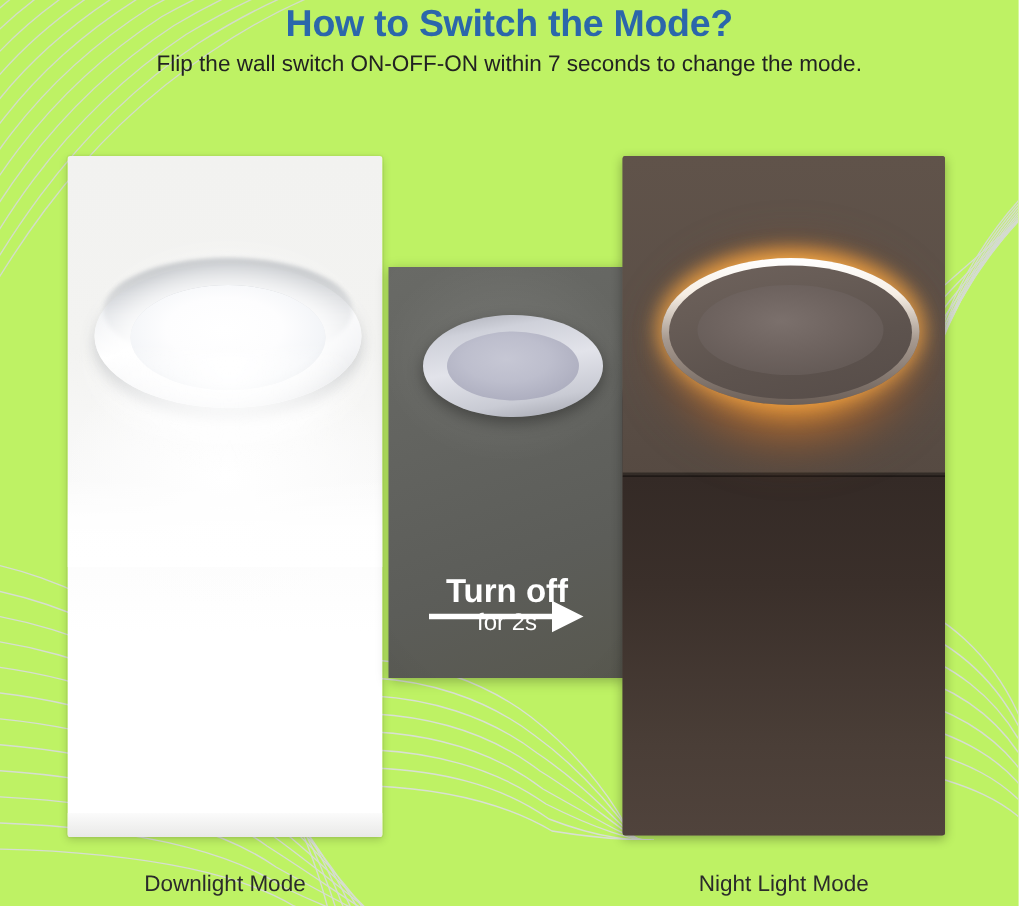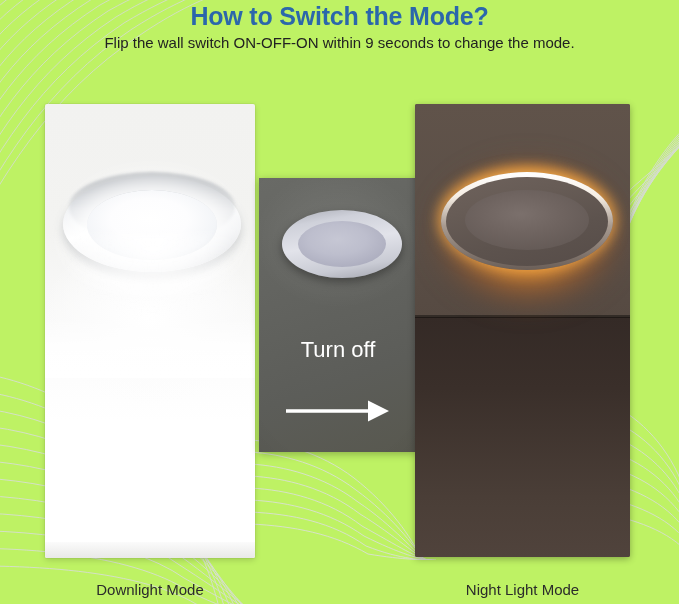--- a/index.html
+++ b/index.html
@@ -166,21 +166,21 @@
     position:absolute;left:9px;top:11px;width:162px;height:89px;
     border-radius:50%;
     background:linear-gradient(165deg,#6e625c 0%,#675c56 30%,#5d534e 62%,#564c48 100%);
   }
   #lamp-right .inner{
     position:absolute;left:28px;top:24px;width:124px;height:60px;
     border-radius:50%;
     background:radial-gradient(ellipse 60% 60% at 45% 40%, #7b706c 0%, #6f6460 55%, #655b57 100%);
   }
   .mid-copy{position:absolute;left:0;width:158px;top:160px;text-align:center;}
-  .mid-copy .l1{font-size:22px;font-weight:normal;color:#ffffff;line-height:1.05;}
+  .mid-copy .l1{font-size:22px;font-weight:bold;color:#ffffff;line-height:1.05;margin-top:44px;}
   .mid-copy .l2{font-size:16px;font-weight:normal;color:#ffffff;line-height:1.4;}
   .arrow{
     position:absolute;left:27px;top:222px;width:104px;height:22px;
   }
 
   
   .modelabel{
     position:absolute;font-size:15px;color:#2b2b2b;text-align:center;white-space:nowrap;
   }
   #label-downlight{left:45px;top:581px;width:210px;}
@@ -273,21 +273,21 @@
         <path d="M0 46 C 36 48 76 58 110 84 C 146 106 168 128 178 130"></path>
         <path d="M0 58 C 38 60 78 70 112 96 C 148 116 170 130 180 130"></path>
         <path d="M0 70 C 40 72 80 82 114 106 C 150 124 172 130 182 130"></path>
         <path d="M0 82 C 42 84 82 92 116 116 C 152 130 174 130 184 130"></path>
         <path d="M0 94 C 44 96 84 104 118 124 C 154 130 176 130 186 130"></path>
       </g>
     </svg>
   </div>
 
   <div class="title">How to Switch the Mode?</div>
-  <div class="subtitle">Flip the wall switch ON-OFF-ON within 9 seconds to change the mode.</div>
+  <div class="subtitle">Flip the wall switch ON-OFF-ON within 7 seconds to change the mode.</div>
 
   <div class="panel" id="panel-left">
     <div class="lamp" id="lamp-left">
       <div class="glowhalo"></div>
       <div class="rimouter"></div>
       <div class="rimshade"></div>
       <div class="diffuser"></div>
       <div class="downbeam"></div>
     </div>
     <div class="floorline"></div>
@@ -296,20 +296,21 @@
   </div>
 
   <div class="panel" id="panel-mid">
     <div class="vig"></div>
     <div class="lamp" id="lamp-mid">
       <div class="rimouter"></div>
       <div class="diffuser"></div>
     </div>
     <div class="mid-copy">
       <div class="l1">Turn off</div>
+      <div class="l2">for 2s</div>
     </div>
     <div class="arrow">
       <svg width="104" height="22" viewBox="0 0 104 22" fill="none">
         <path d="M0 9.2 H 82 V 0.5 L 103 11 L 82 21.5 V 12.8 H 0 Z" fill="#ffffff"></path>
       </svg>
     </div>
   </div>
 
   <div class="panel" id="panel-right">
     <div class="upperwall"></div>

